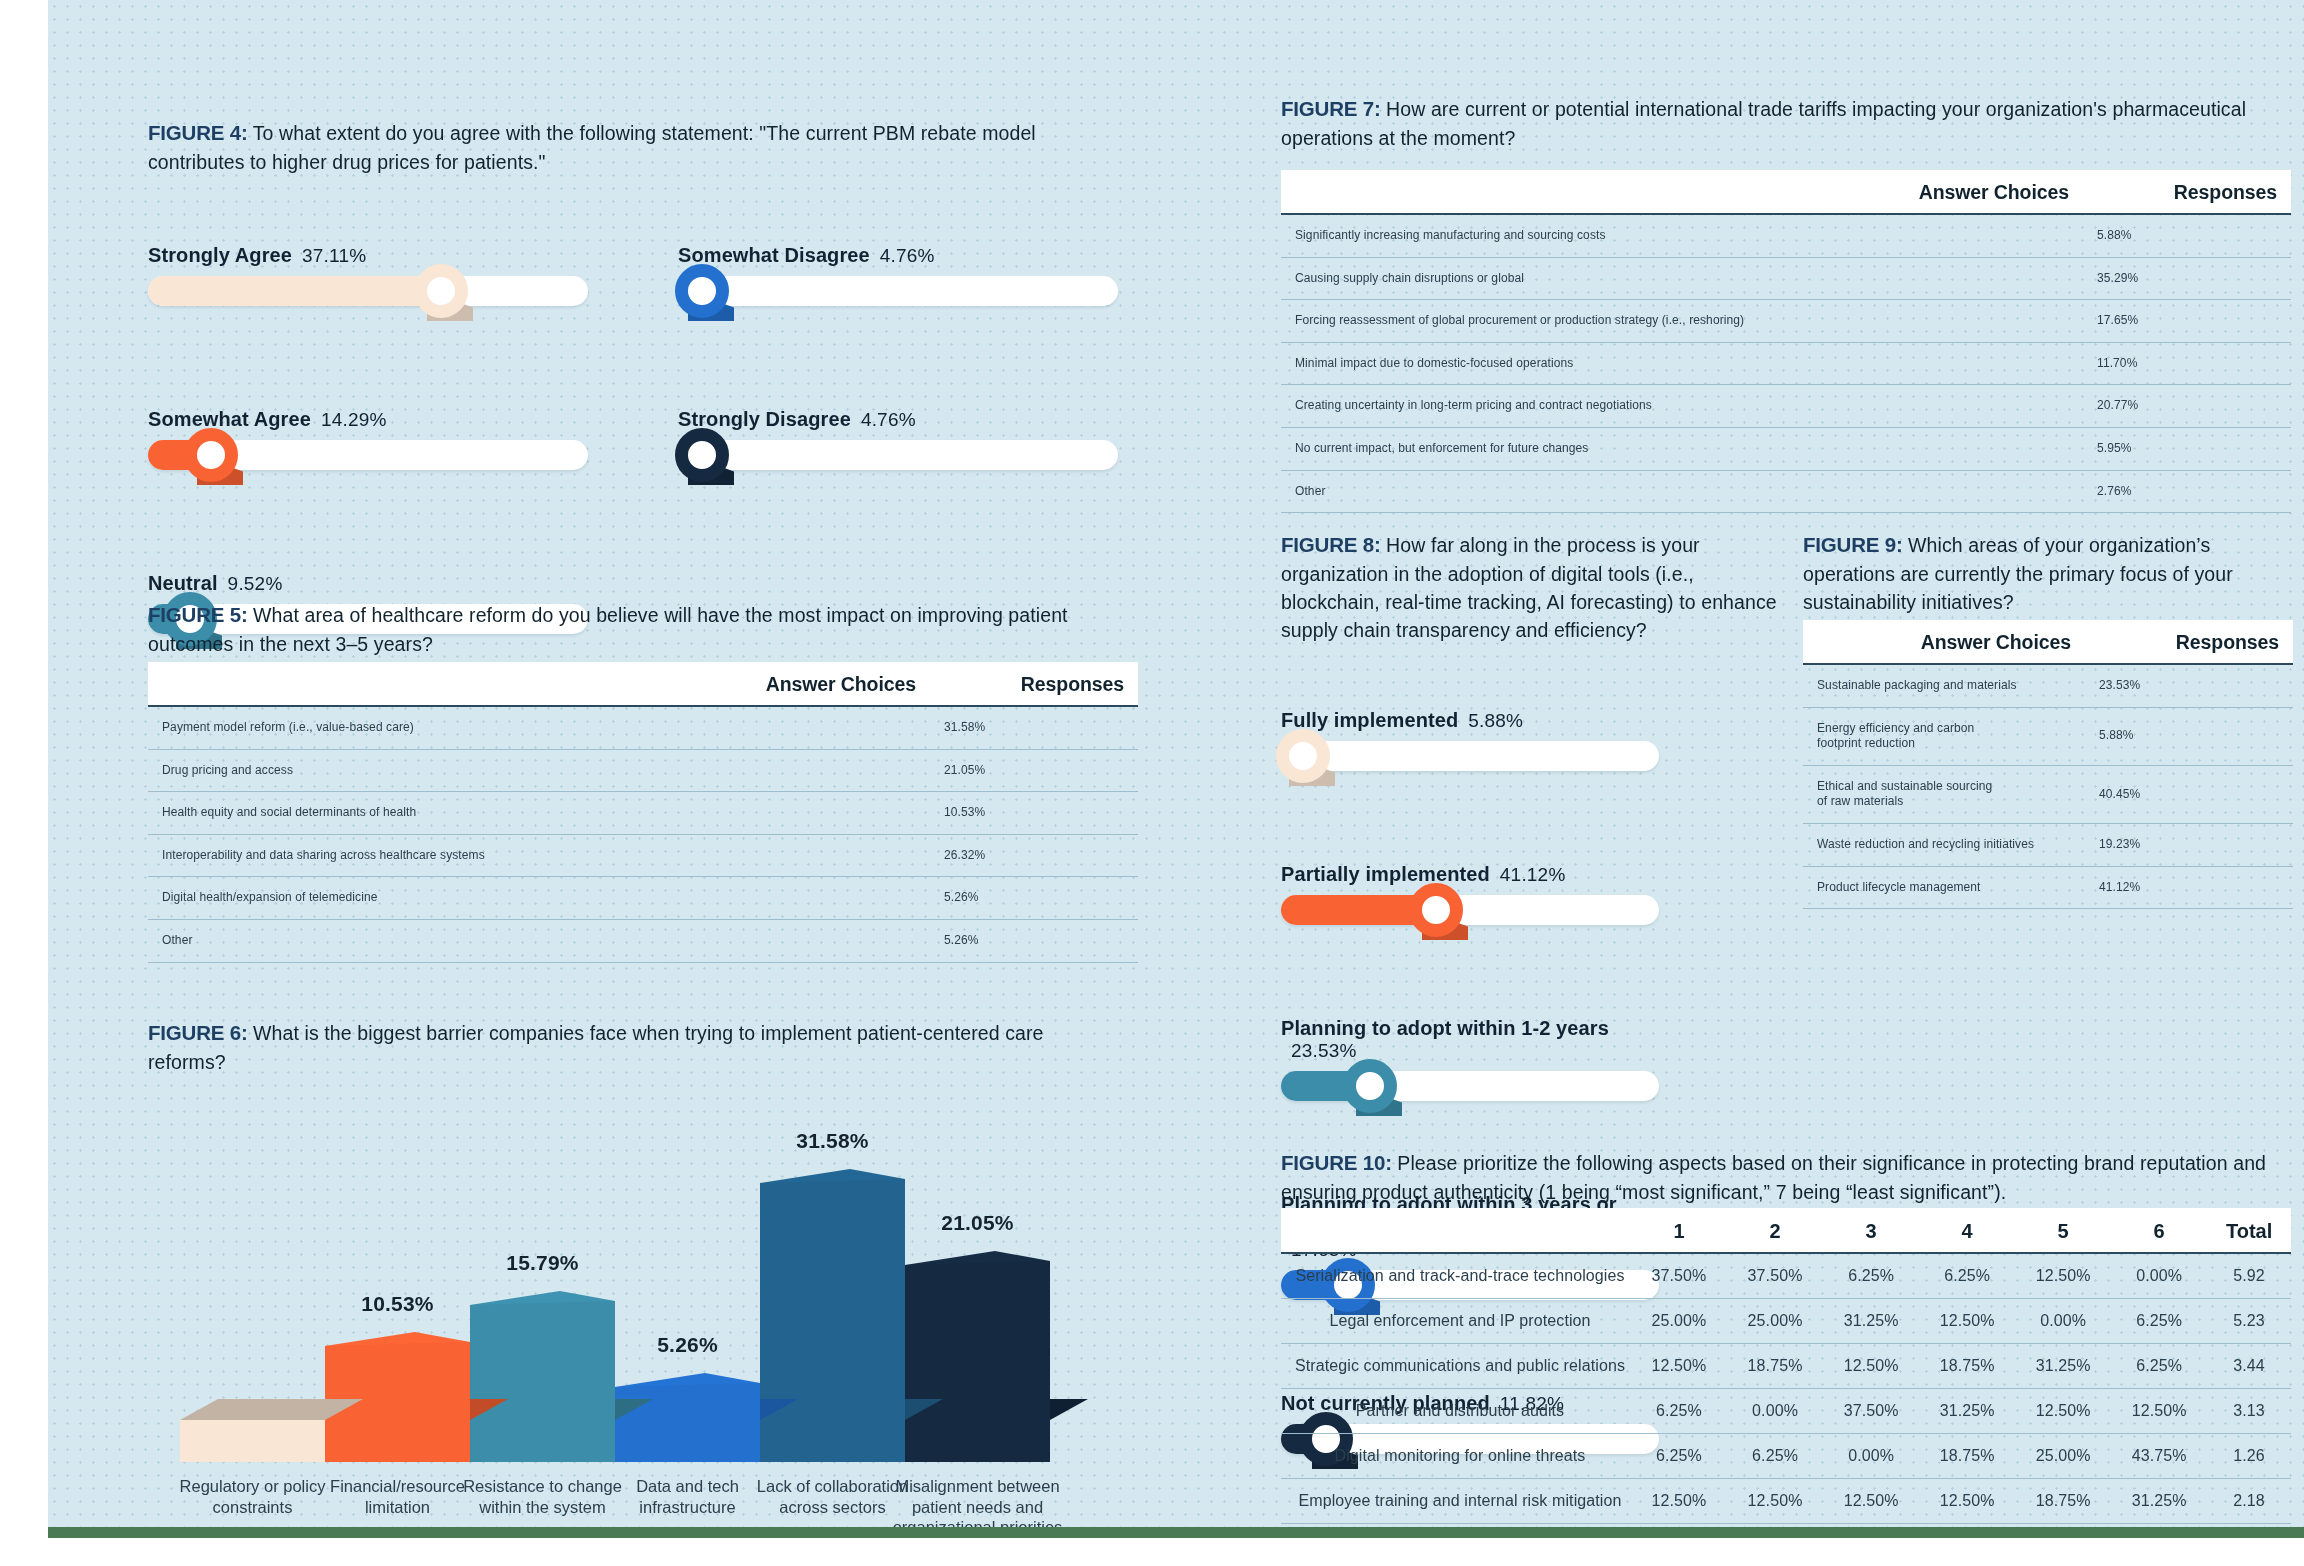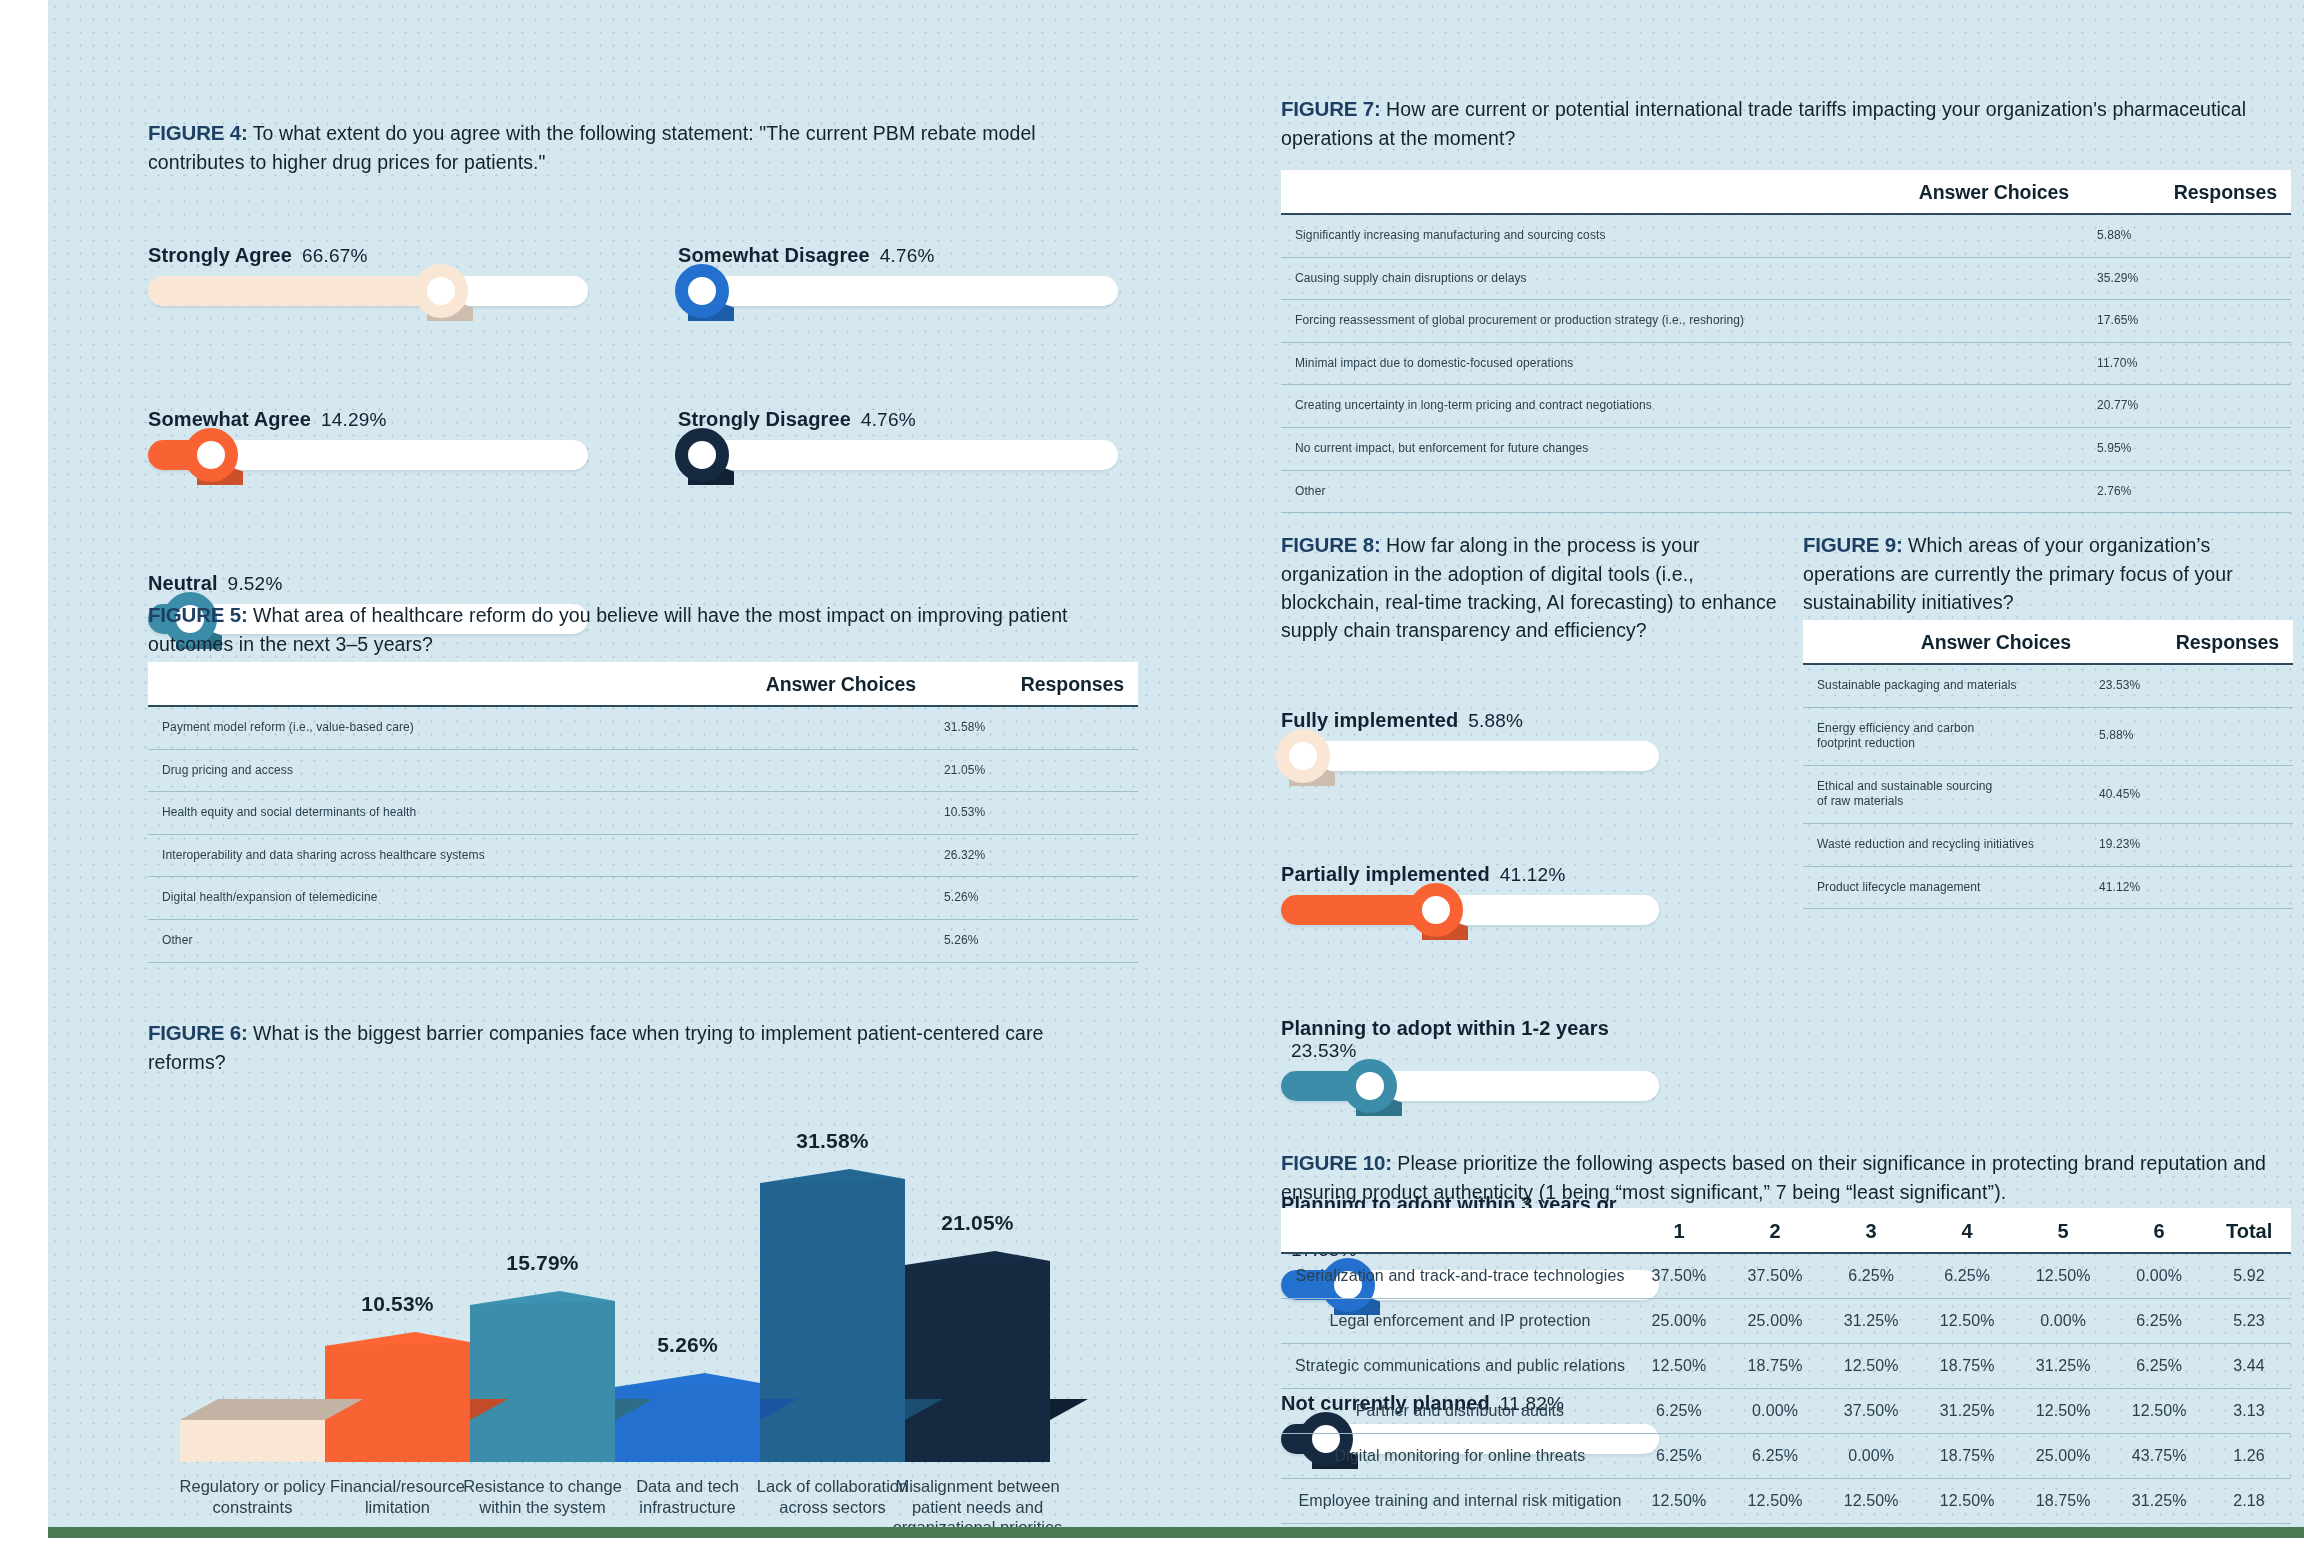--- a/index.html
+++ b/index.html
@@ -73,21 +73,21 @@
 <div class="page">
 
   <div class="col-left">
 
     <div style="position:absolute;left:48px;top:118px;width:960px;" class="cap">
       <span class="fig">FIGURE 4:</span><span> To what extent do you agree with the following statement: "The current PBM rebate model contributes to higher drug prices for patients."</span>
     </div>
 
     <div id="fig4-left" class="sliders" style="position:absolute;left:48px;top:200px;width:450px;">
         <div class="srow" style="margin-bottom: 58px;">
-          <div><span class="slabel">Strongly Agree</span><span class="sval">66.67%</span></div>
+          <div><span class="slabel">Strongly Agree</span><span class="sval">37.11%</span></div>
           <div class="track" style="width: 440px;">
             <div class="fill" style="width: 293px; background: rgb(250, 230, 212);"></div>
             <div class="knobsh" style="left: 279px; background: rgb(205, 189, 174); clip-path: polygon(0px 0px, 100% 55%, 100% 100%, 0px 100%);"></div>
             <div class="knob" style="left: 266px; border-color: rgb(250, 230, 212);"></div>
           </div>
         </div>
         <div class="srow" style="margin-bottom: 58px;">
           <div><span class="slabel">Somewhat Agree</span><span class="sval">14.29%</span></div>
           <div class="track" style="width: 440px;">
             <div class="fill" style="width: 63px; background: rgb(249, 98, 51);"></div>
@@ -204,21 +204,21 @@
               <th>Answer Choices</th>
               <th class="num">Responses</th>
             </tr>
           </thead>
           <tbody>
             <tr>
               <td>Significantly increasing manufacturing and sourcing costs</td>
               <td class="num">5.88%</td>
             </tr>
             <tr>
-              <td>Causing supply chain disruptions or delays</td>
+              <td>Causing supply chain disruptions or global</td>
               <td class="num">35.29%</td>
             </tr>
             <tr>
               <td>Forcing reassessment of global procurement or production strategy (i.e., reshoring)</td>
               <td class="num">17.65%</td>
             </tr>
             <tr>
               <td>Minimal impact due to domestic-focused operations</td>
               <td class="num">11.70%</td>
             </tr>

